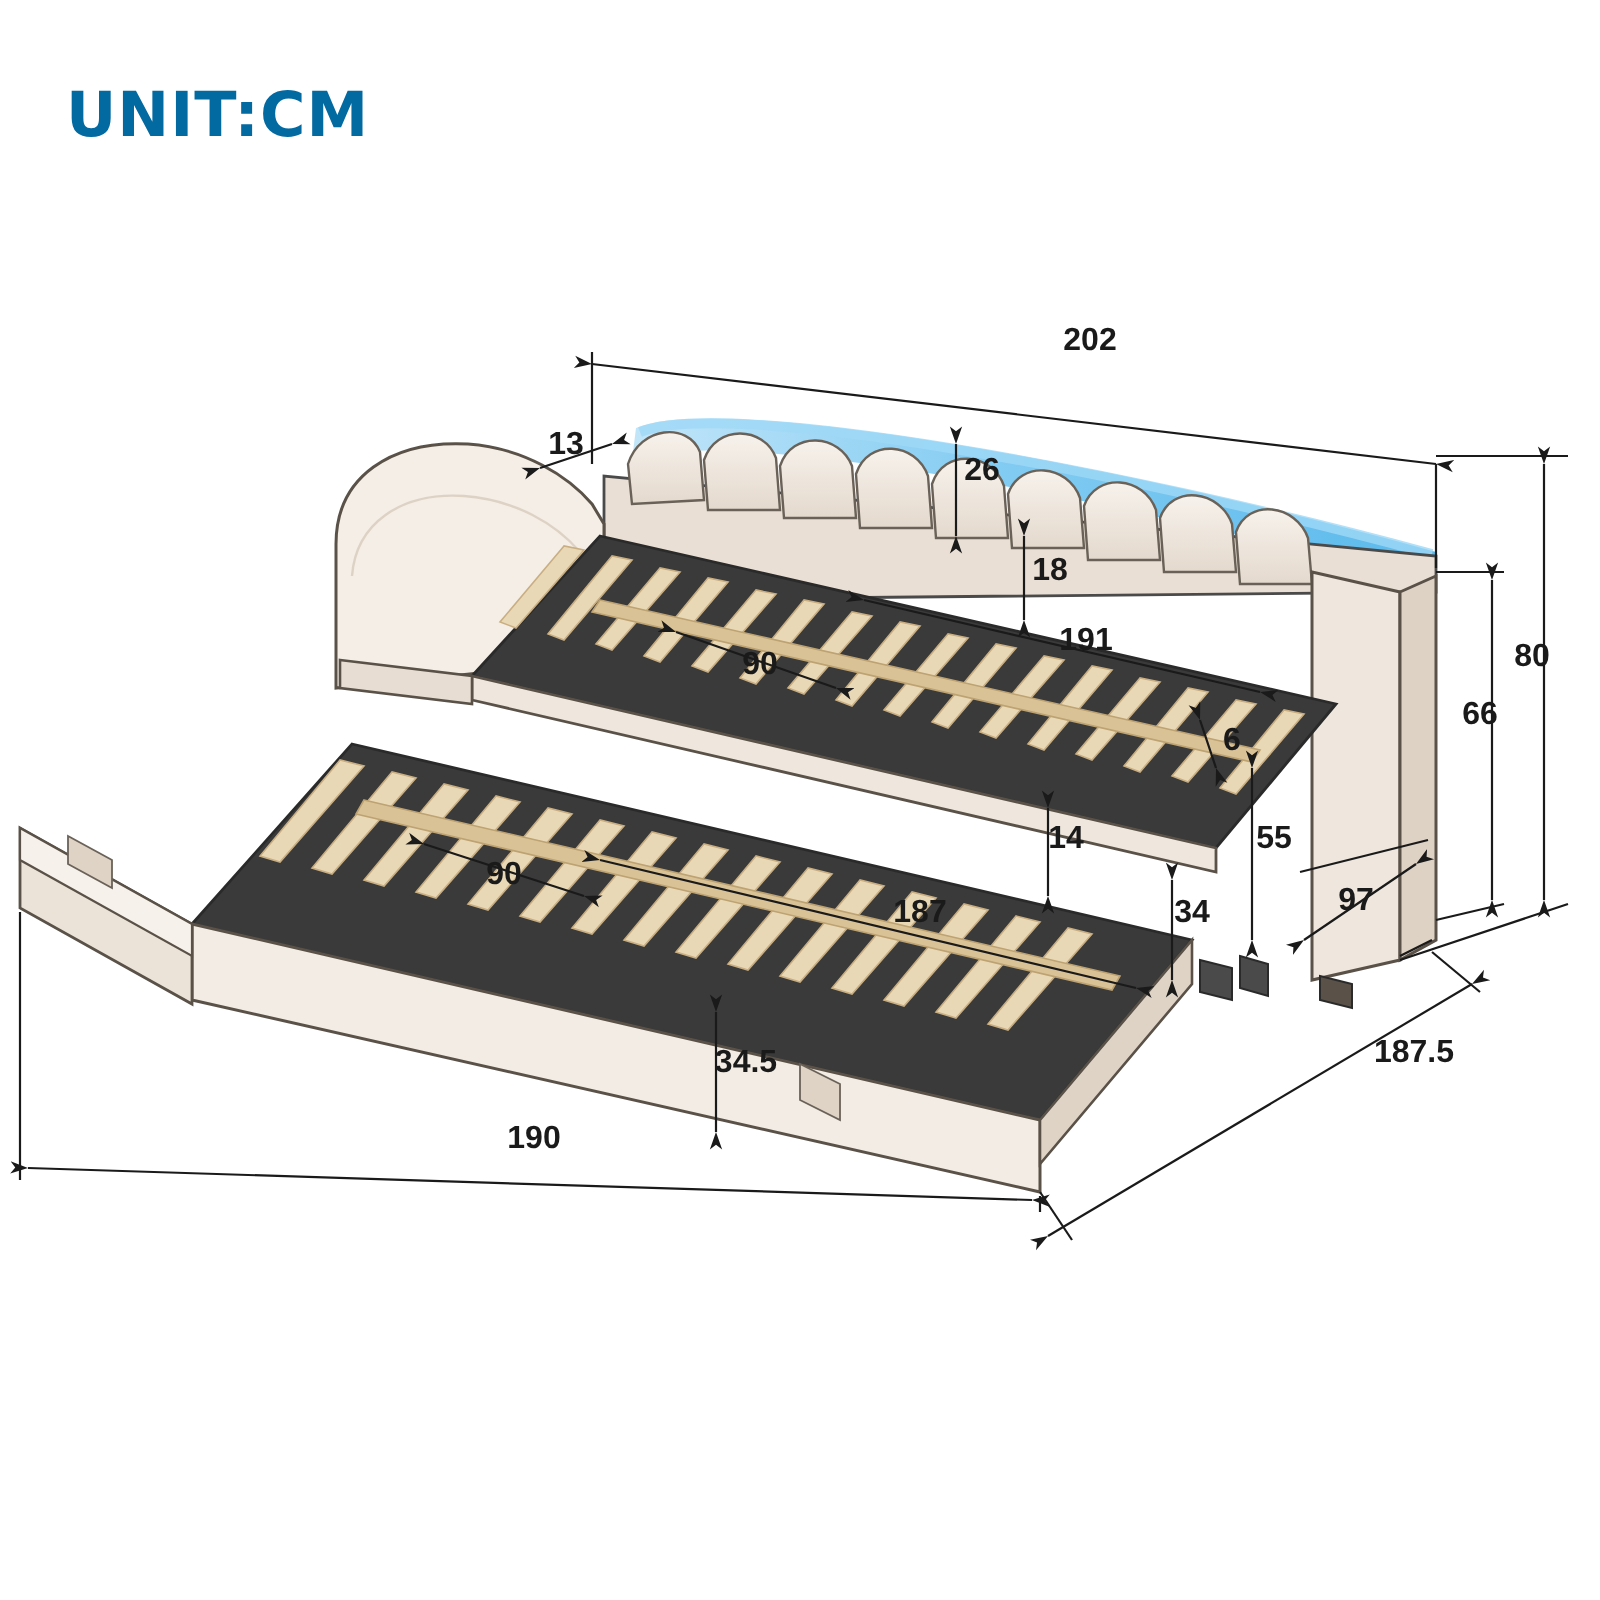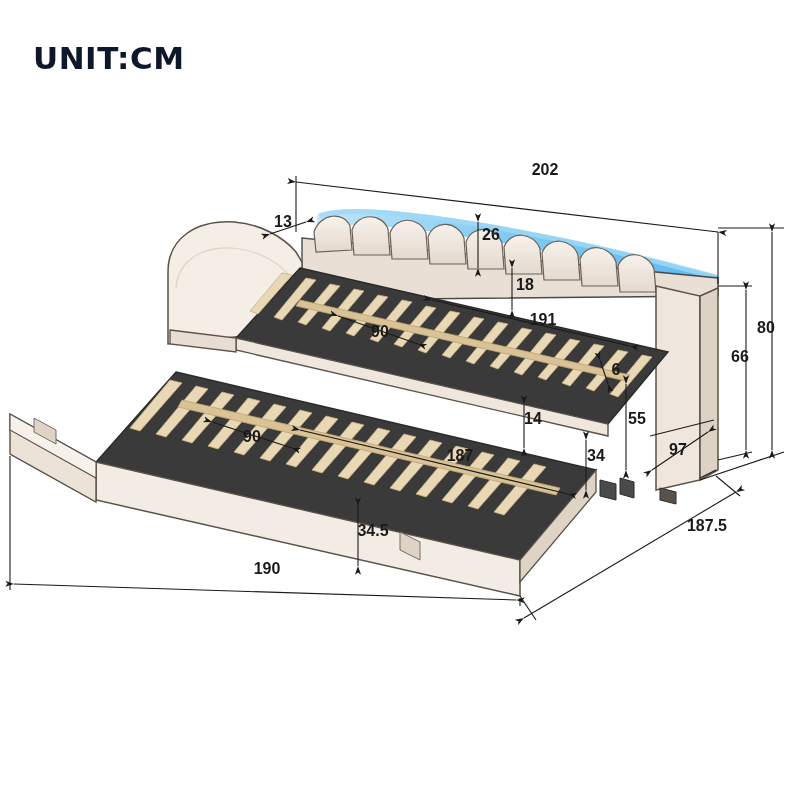--- a/index.html
+++ b/index.html
@@ -21,21 +21,21 @@
     height: 800px;
   }
   #unit-title {
     position: absolute;
     left: 33px;
     top: 40px;
     font-family: "DejaVu Sans", sans-serif;
     font-size: 31px;
     font-weight: bold;
     letter-spacing: 0.5px;
-    color: #0f172a;
+    color: #0369a1;
     white-space: nowrap;
   }
   svg#diagram {
     position: absolute;
     left: 0;
     top: 0;
   }
   .dimtext {
     font-family: "Liberation Sans", sans-serif;
     font-size: 16px;

